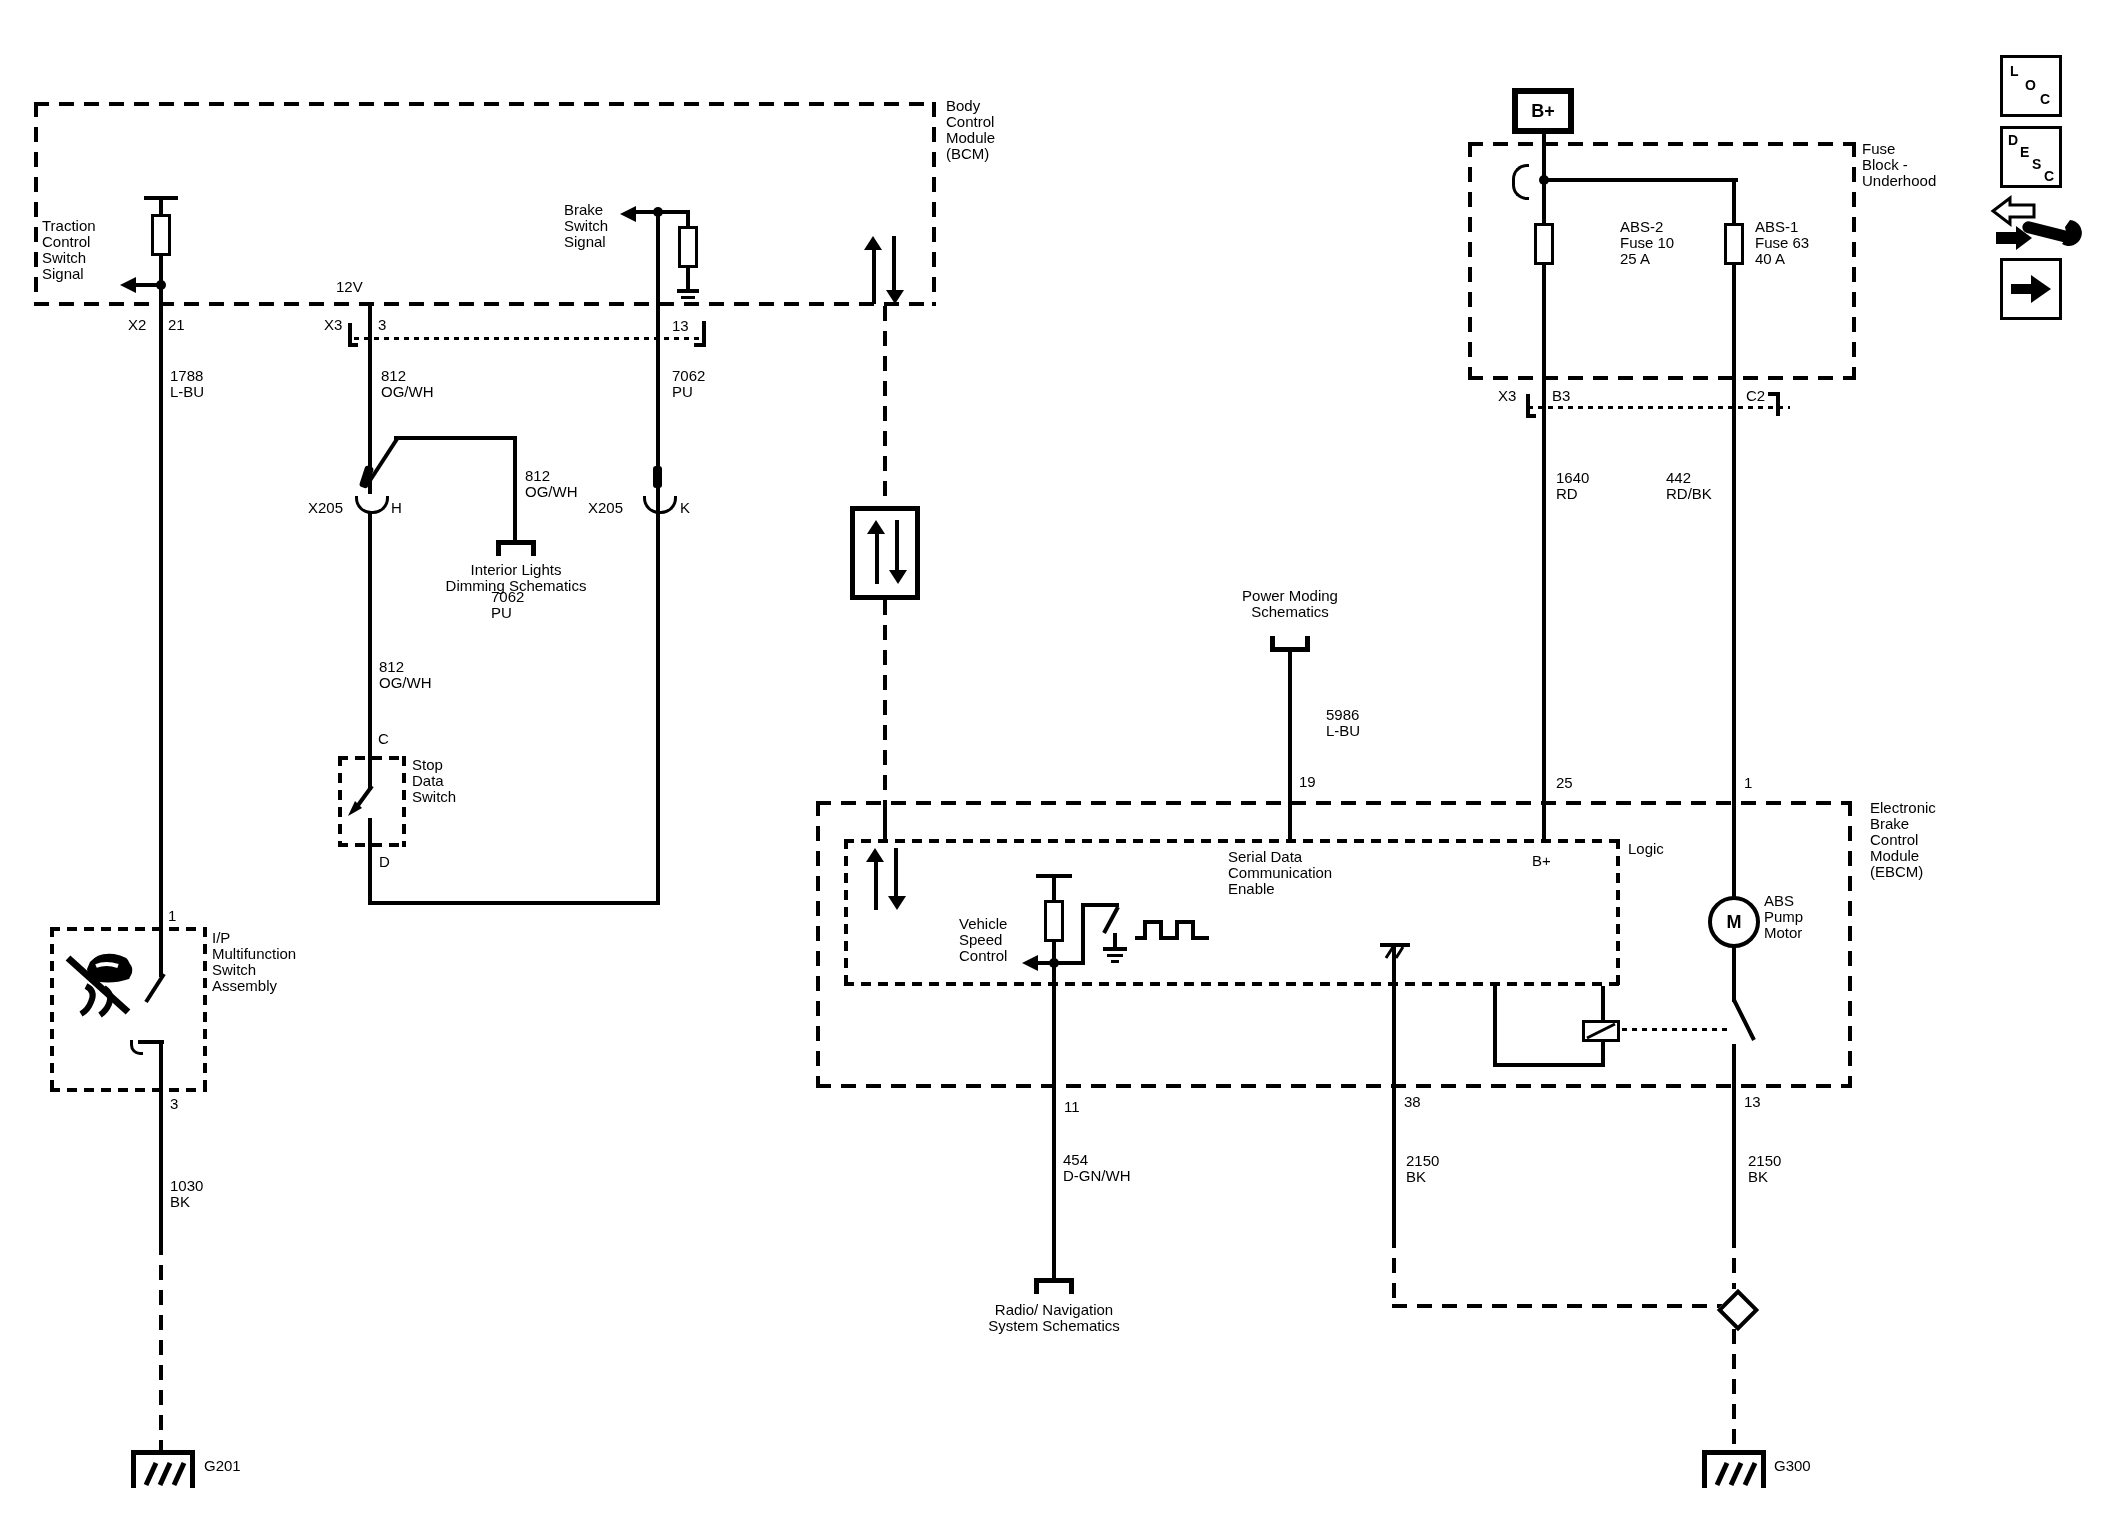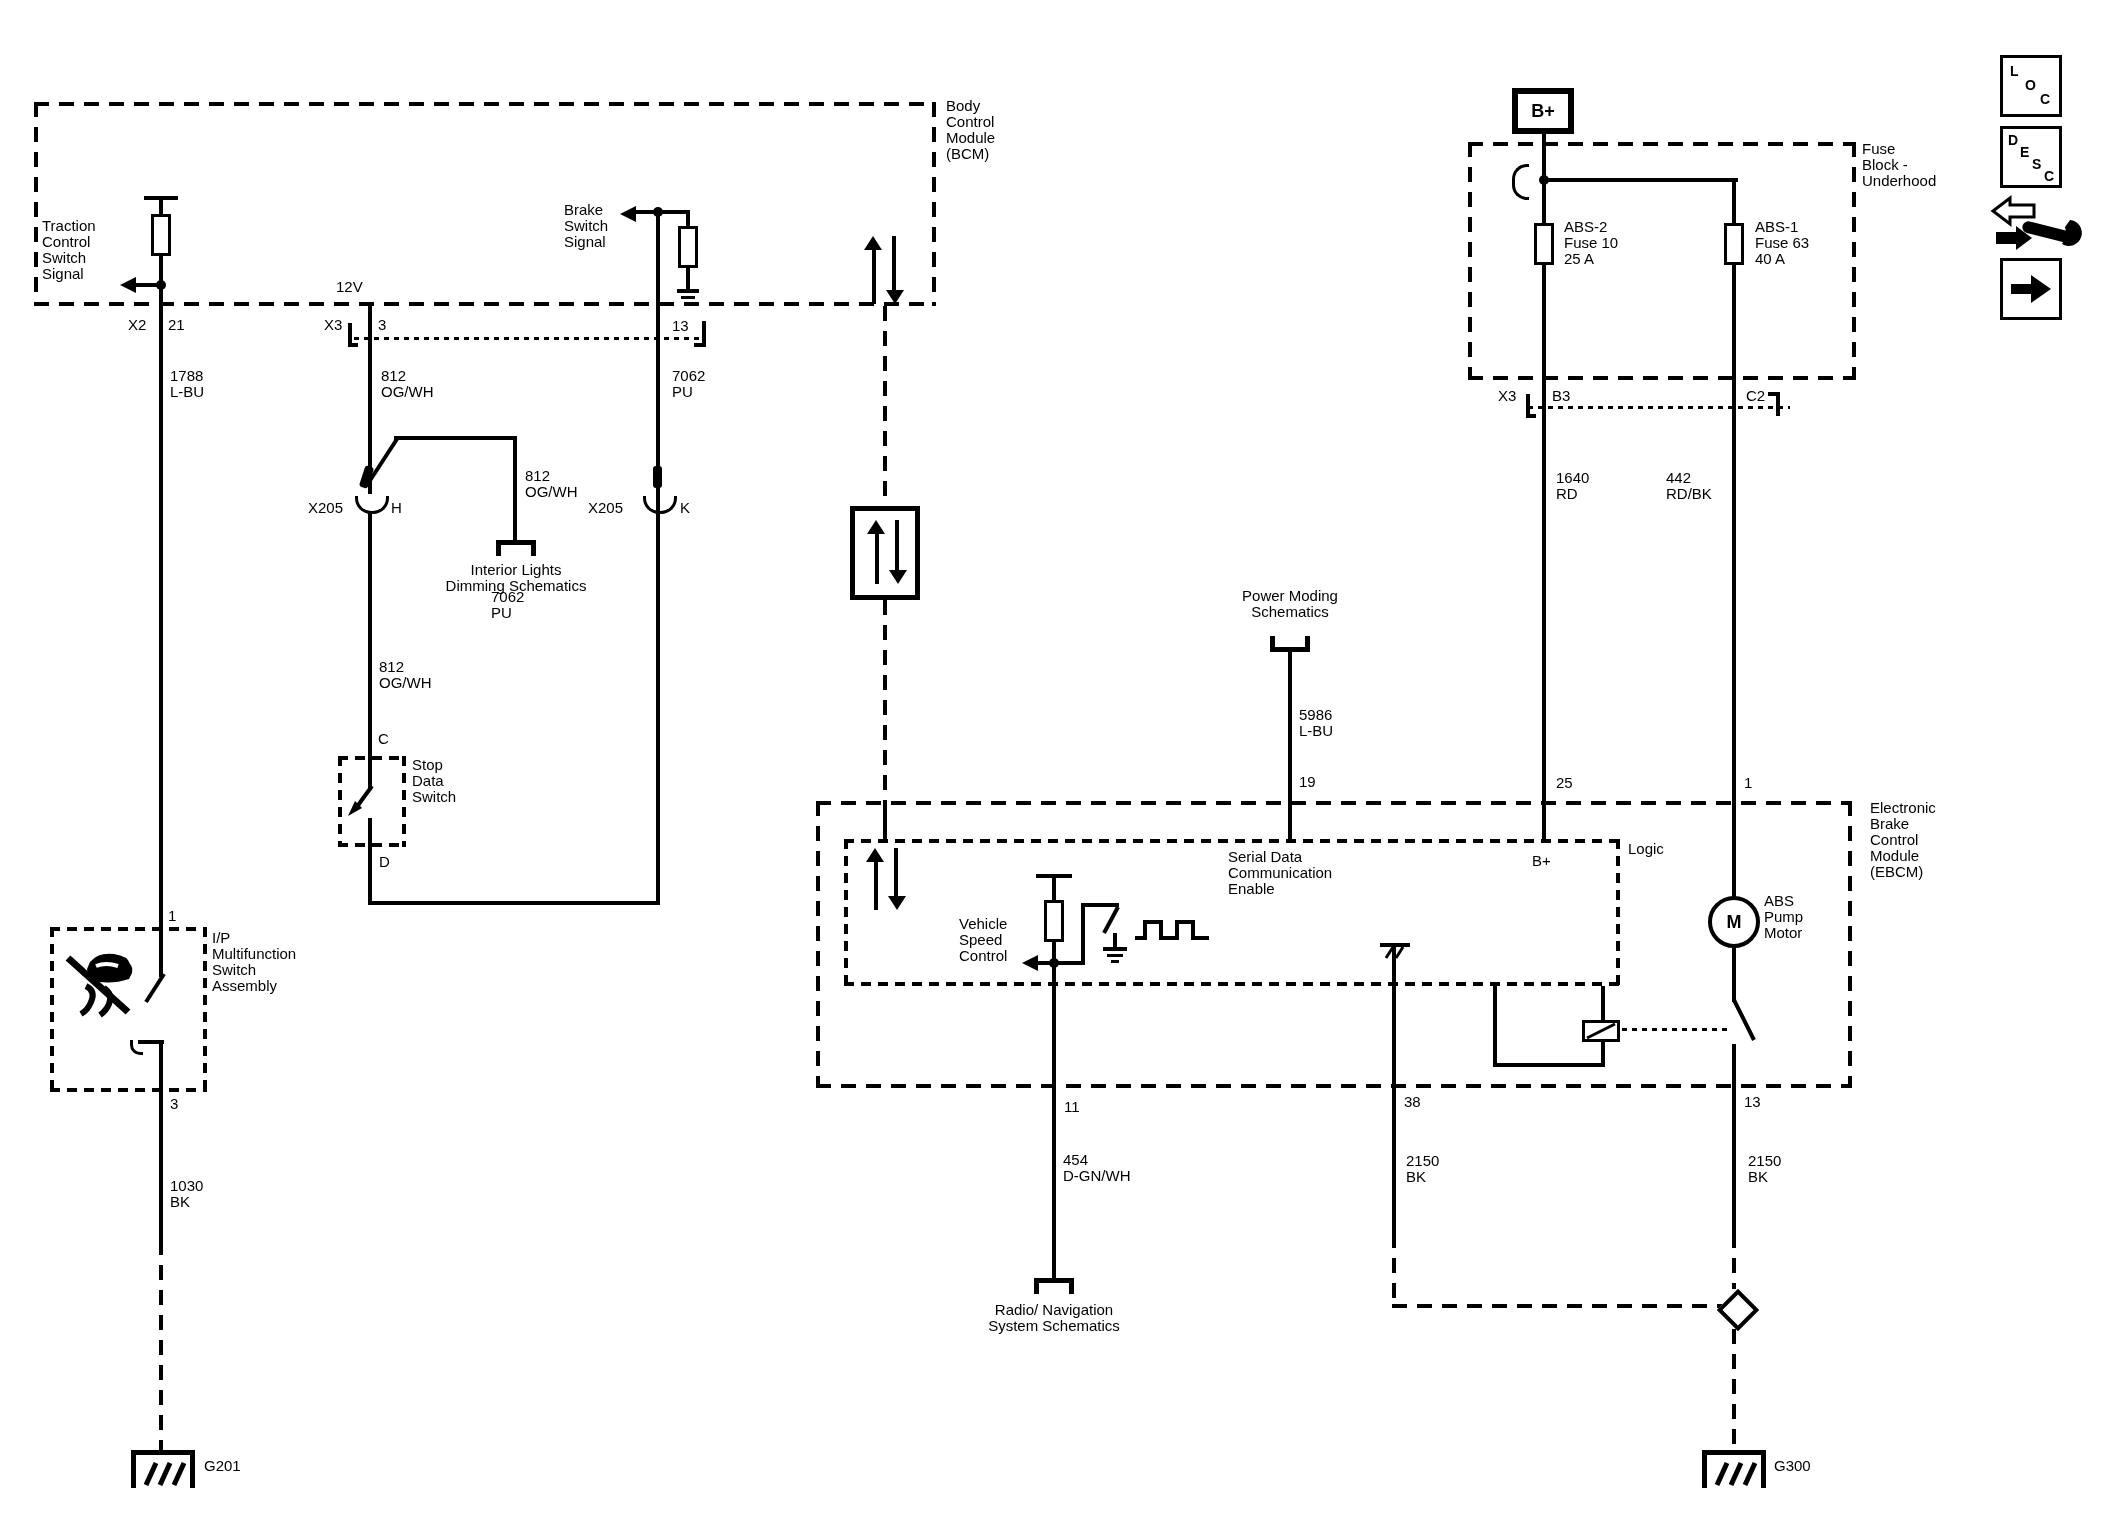--- a/index.html
+++ b/index.html
@@ -205,21 +205,21 @@
   <div class="vd" style="left:1852px;top:142px;height:238px"></div>
   <div class="lbl" style="left:1862px;top:141px">Fuse
 Block -
 Underhood</div>
   <div class="vs" style="left:1542px;top:134px;height:50px"></div>
   <div class="hook" style="left:1512px;top:164px"></div>
   <div class="dot" style="left:1539px;top:175px"></div>
   <div class="hs" style="left:1542px;top:178px;width:196px"></div>
   <div class="vs" style="left:1542px;top:180px;height:45px"></div>
   <div class="res" style="left:1534px;top:223px"></div>
-  <div class="lbl" style="left:1564px;top:219px">ABS-2
+  <div class="lbl" style="left:1620px;top:219px">ABS-2
 Fuse 10
 25 A</div>
   <div class="vs" style="left:1732px;top:180px;height:45px"></div>
   <div class="res" style="left:1724px;top:223px"></div>
   <div class="lbl" style="left:1755px;top:219px">ABS-1
 Fuse 63
 40 A</div>
 
   <div class="lbl" style="left:1498px;top:388px">X3</div>
   <div class="vs" style="left:1526px;top:394px;height:24px"></div>
@@ -231,21 +231,21 @@
   <div class="ht" style="left:1528px;top:406px;width:262px"></div>
   <div class="lbl" style="left:1556px;top:470px">1640
 RD</div>
   <div class="lbl" style="left:1666px;top:470px">442
 RD/BK</div>
 
   <div class="lbl ctr" style="left:1222px;top:588px;width:136px">Power Moding
 Schematics</div>
   <div class="obup" style="left:1270px;top:636px"></div>
   <div class="vs" style="left:1288px;top:650px;height:193px"></div>
-  <div class="lbl" style="left:1299px;top:707px">5986
+  <div class="lbl" style="left:1326px;top:707px">5986
 L-BU</div>
   <div class="lbl" style="left:1299px;top:774px">19</div>
 
   <div class="vs" style="left:1542px;top:263px;height:580px"></div>
   <div class="vs" style="left:1732px;top:265px;height:633px"></div>
   <div class="lbl" style="left:1556px;top:775px">25</div>
   <div class="lbl" style="left:1744px;top:775px">1</div>
 
   <div class="hd" style="left:816px;top:801px;width:1036px"></div>
   <div class="hd" style="left:816px;top:1084px;width:1036px"></div>

